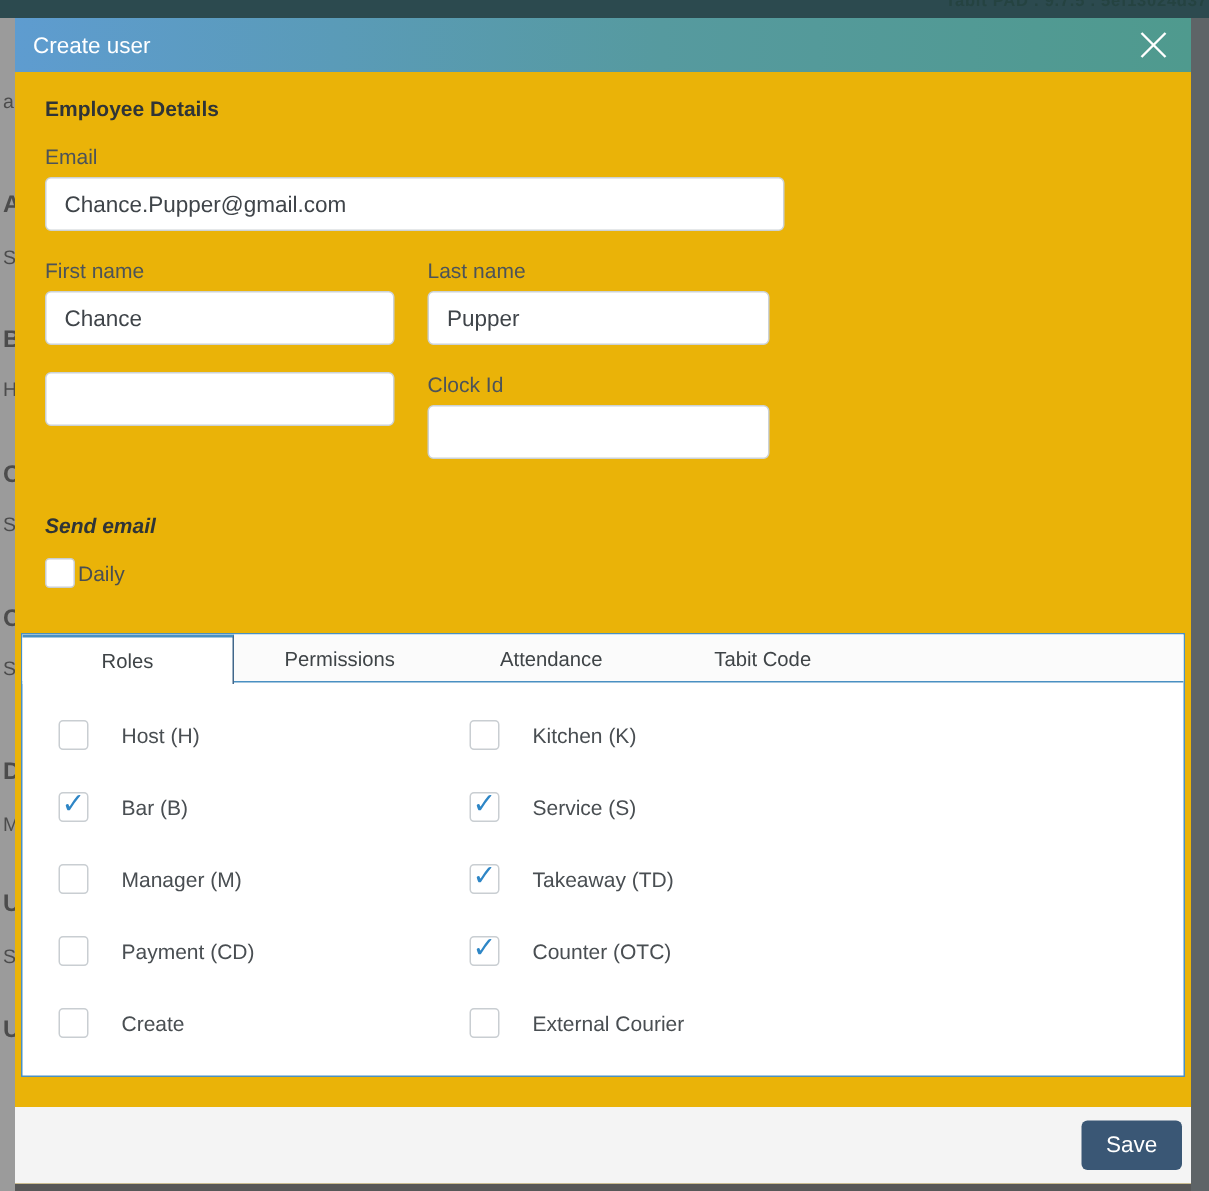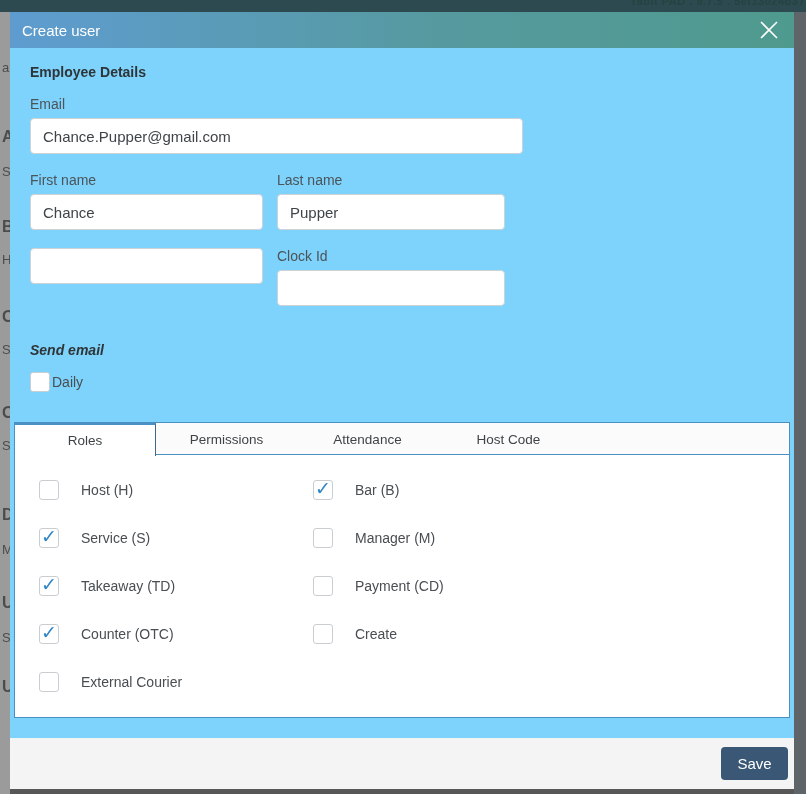--- a/index.html
+++ b/index.html
@@ -16,38 +16,38 @@
   .backdrop-left { position:absolute; left:0; top:12px; width:10px; height:782px;
     background:#9b9b9b; overflow:hidden; }
   .backdrop-left span { position:absolute; left:2px; color:#4c4c4c; }
   .backdrop-left span.hdr { font-weight:bold; font-size:16px; }
   .backdrop-left span.itm { font-size:13px; }
   .backdrop-right { position:absolute; right:0; top:12px; width:12px; height:782px;
     background:#5e6467; }
 
   
   .modal { position:absolute; left:10px; top:12px; width:784px; height:777px;
-    background:#7dd3fc; display:flex; flex-direction:column; }
+    background:#eab308; display:flex; flex-direction:column; }
 
   .modal-header { height:36px; flex:0 0 36px; display:flex; align-items:center;
     padding:0 12px 0 12px; background:linear-gradient(90deg,#5e9cd0 0%,#569a9f 55%,#4f9a8e 100%);
     color:#ffffff; }
   .modal-title { font-size:15px; }
   .close-btn { margin-left:auto; width:26px; height:26px; display:flex;
     align-items:center; justify-content:center; cursor:pointer; }
 
   .form-area { padding:16px 20px 0 20px; }
   .section-title { font-size:14px; font-weight:bold; color:#2f3437; }
   .field label { display:block; font-size:14px; color:#4c5359; margin-bottom:6px; }
   .field input { display:block; height:36px; border:1px solid #ccd2d6; border-radius:4px;
     padding:11px 12px; font-size:15px; color:#3f4449; background:#fff; outline:none;
     font-family:"Liberation Sans", sans-serif; }
   .field-email { margin-top:16px; }
   .field-email input { width:493px; }
-  .form-row { display:flex; gap:14px; margin-top:18px; }
+  .form-row { display:flex; gap:22px; margin-top:18px; }
   .form-row .field:nth-child(1) input { width:233px; }
   .form-row .field:nth-child(2) input { width:228px; }
 
   .send-title { margin-top:36px;font-style:italic; }
   .daily-row { margin-top:14px; display:flex; align-items:center; gap:2px; }
 
   .cb { position:relative; width:20px; height:20px; border:1px solid #c9ced2;
     border-radius:3px; background:#fff; flex:0 0 20px; cursor:pointer; }
   .cb .mark { position:absolute; left:1px; top:-4px; font-family:"DejaVu Sans", sans-serif;
     font-size:19px; font-weight:bold; color:#2e86c6; line-height:22px; }
@@ -145,27 +145,31 @@
         <span class="cb"></span>
         <span class="cb-label">Daily</span>
       </div>
     </div>
 
     <div class="panel">
       <div class="tabs" id="tabsRow">
           <div class="tab active">Roles</div>
           <div class="tab">Permissions</div>
           <div class="tab">Attendance</div>
-          <div class="tab">Host Code</div>
+          <div class="tab">Tabit Code</div>
           <div class="tabs-filler"></div>
         </div>
       <div class="roles-grid" id="rolesGrid">
           <div class="role-item">
             <span class="cb"></span>
             <span class="cb-label">Host (H)</span>
+          </div>
+          <div class="role-item">
+            <span class="cb"></span>
+            <span class="cb-label">Kitchen (K)</span>
           </div>
           <div class="role-item">
             <span class="cb">
               <span class="mark">✓</span>
             </span>
             <span class="cb-label">Bar (B)</span>
           </div>
           <div class="role-item">
             <span class="cb">
               <span class="mark">✓</span>

